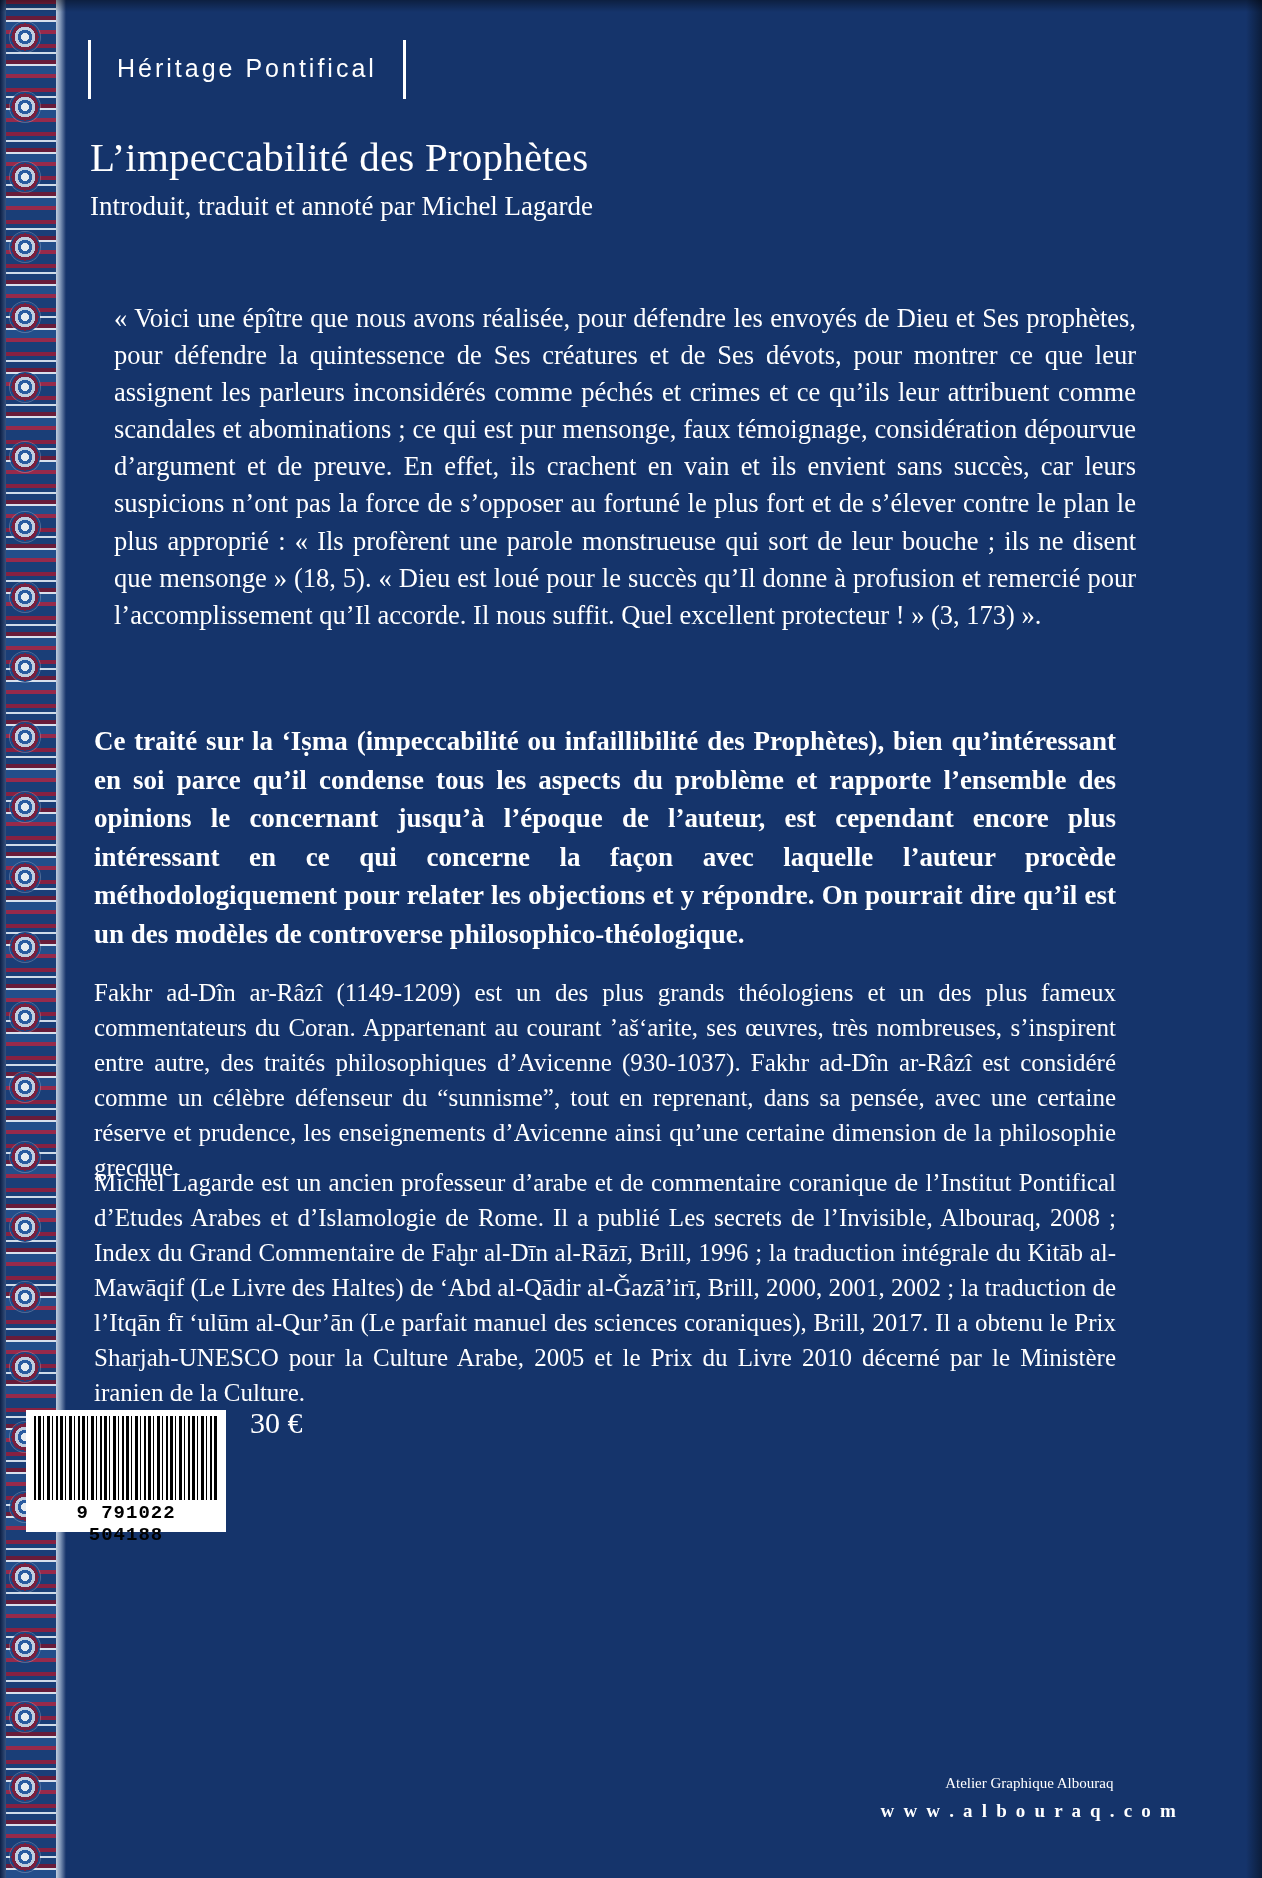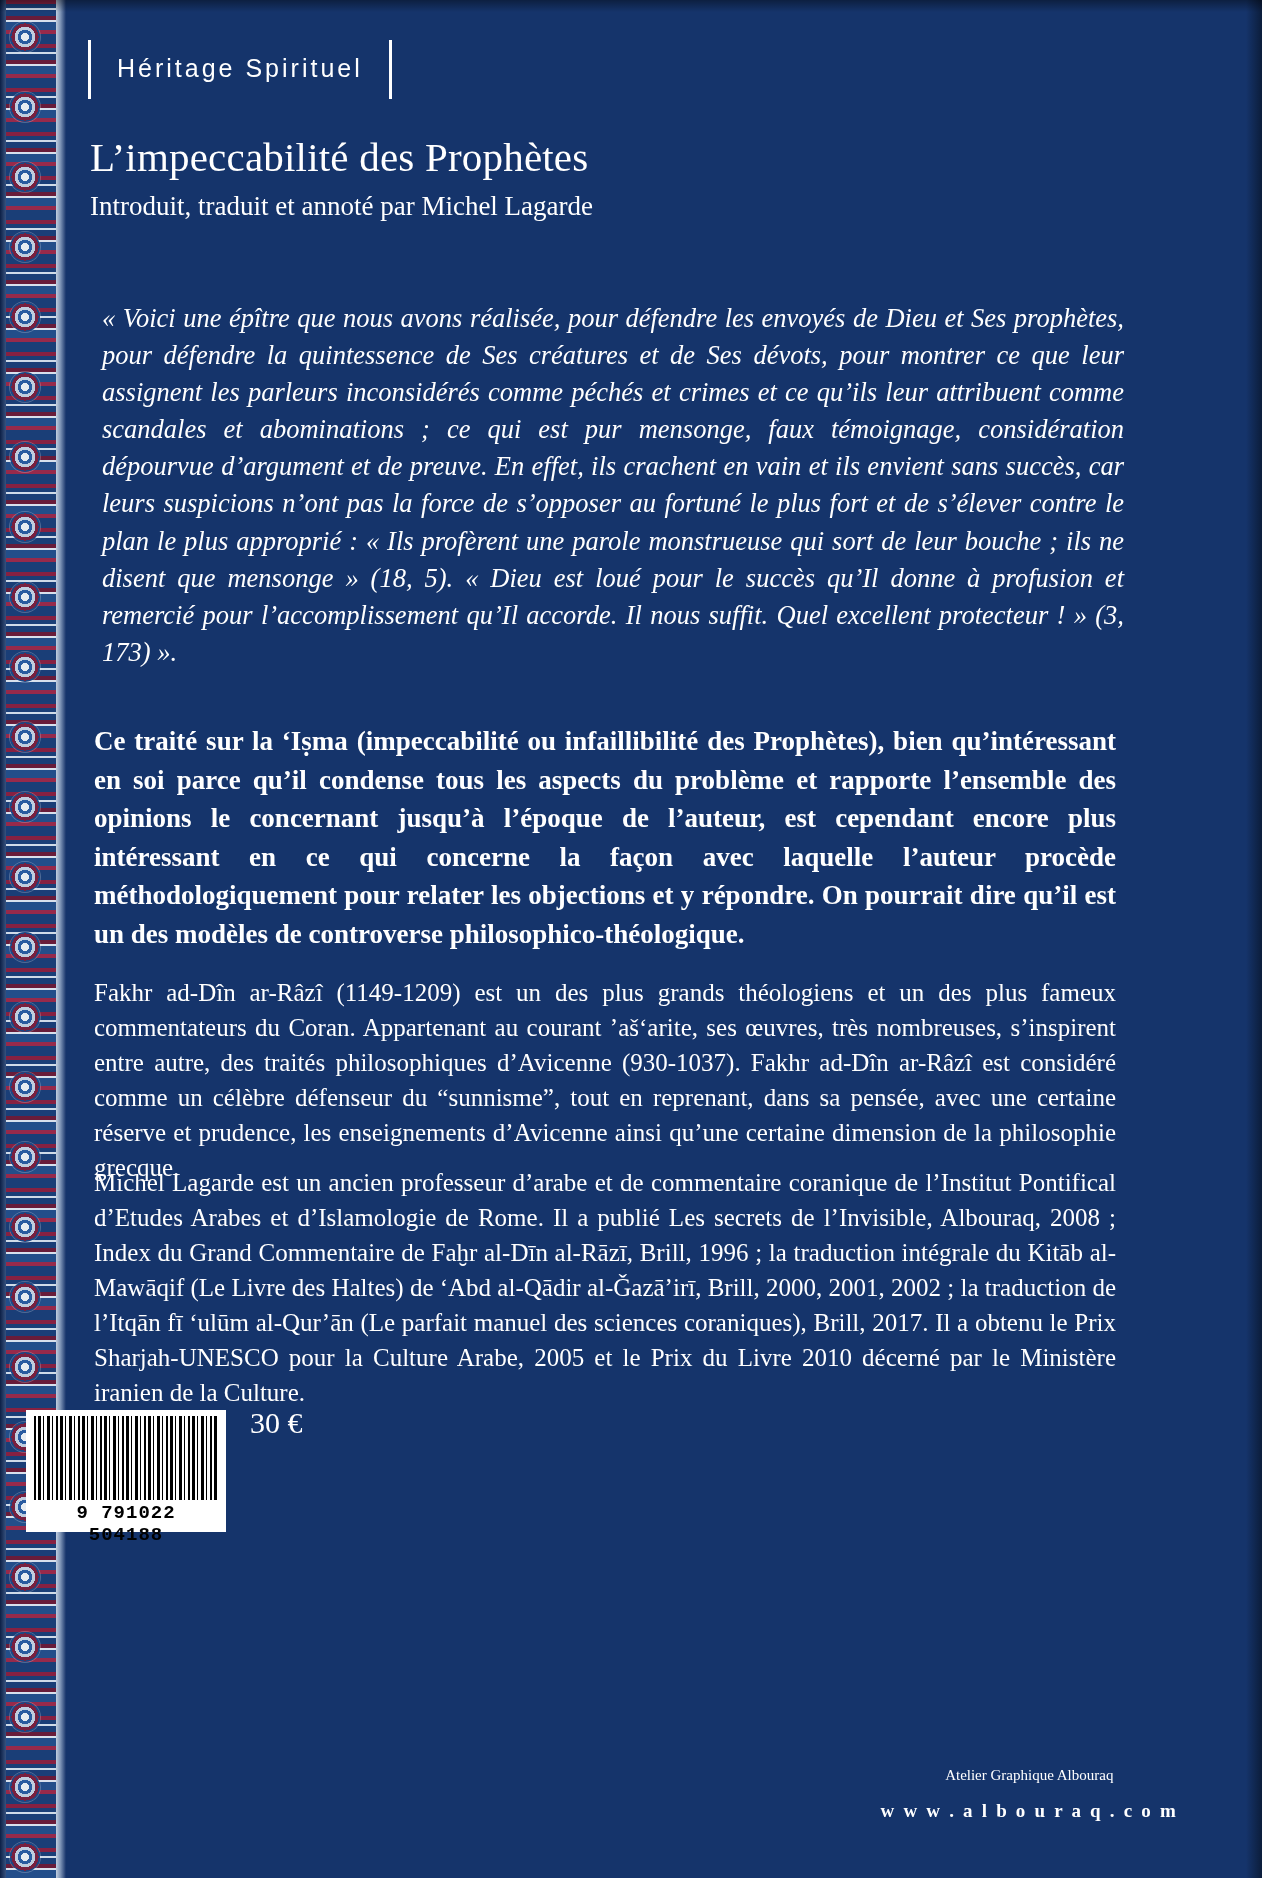--- a/index.html
+++ b/index.html
@@ -104,24 +104,23 @@
     margin: 0 0 22px 0;
   }
   .book-translator {
     font-family: "Liberation Serif", serif;
     font-size: 27px;
     margin: 0;
   }
 
   .quote {
     position: absolute;
-    left: 4px;
+    left: 16px;
     top: 300px;
     width: 1022px;
-    font-style: italic;
     font-size: 26.5px;
     line-height: 1.40;
     text-align: justify;
     text-justify: inter-word;
     padding-left: 10px;
   }
 
   .para {
     text-align: justify;
     text-justify: inter-word;
@@ -200,21 +199,21 @@
   .publisher {
     position: absolute;
     right: 40px;
     bottom: 56px;
     text-align: center;
     color: #ffffff;
   }
   .publisher .atelier {
     font-size: 15px;
     font-family: "Liberation Serif", serif;
-    margin-bottom: 16px;
+    margin-bottom: 8px;
   }
   .publisher .site {
     font-size: 19px;
     font-weight: bold;
     font-family: Liberation Serif, serif;
     letter-spacing: 2.2px;
   }
 
   .edge-shadow {
     position: absolute;
@@ -261,21 +260,21 @@
     <div class="motif" style="top:1632px"></div>
     <div class="motif" style="top:1702px"></div>
     <div class="motif" style="top:1772px"></div>
     <div class="motif" style="top:1842px"></div>
   </div>
   <div class="band-edge-left"></div>
   <div class="band-edge-right"></div>
 
   <div class="content">
 
-    <div class="series-badge">Héritage Spirituel</div>
+    <div class="series-badge">Héritage Pontifical</div>
 
     <div class="title-block">
       <h1 class="book-title">L’impeccabilité des Prophètes</h1>
       <p class="book-translator">Introduit, traduit et annoté par Michel Lagarde</p>
     </div>
 
     <div class="quote para">« Voici une épître que nous avons réalisée, pour défendre les envoyés de Dieu et Ses prophètes, pour défendre la quintessence de Ses créatures et de Ses dévots, pour montrer ce que leur assignent les parleurs inconsidérés comme péchés et crimes et ce qu’ils leur attribuent comme scandales et abominations ; ce qui est pur mensonge, faux témoignage, considération dépourvue d’argument et de preuve. En effet, ils crachent en vain et ils envient sans succès, car leurs suspicions n’ont pas la force de s’opposer au fortuné le plus fort et de s’élever contre le plan le plus approprié : « Ils profèrent une parole monstrueuse qui sort de leur bouche ; ils ne disent que mensonge » (18, 5). « Dieu est loué pour le succès qu’Il donne à profusion et remercié pour l’accomplissement qu’Il accorde. Il nous suffit. Quel excellent protecteur ! » (3, 173) ».</div>
 
     <div class="para-bold para">Ce traité sur la ‘Iṣma (impeccabilité ou infaillibilité des Prophètes), bien qu’intéressant en soi parce qu’il condense tous les aspects du problème et rapporte l’ensemble des opinions le concernant jusqu’à l’époque de l’auteur, est cependant encore plus intéressant en ce qui concerne la façon avec laquelle l’auteur procède méthodologiquement pour relater les objections et y répondre. On pourrait dire qu’il est un des modèles de controverse philosophico-théologique.</div>
 

